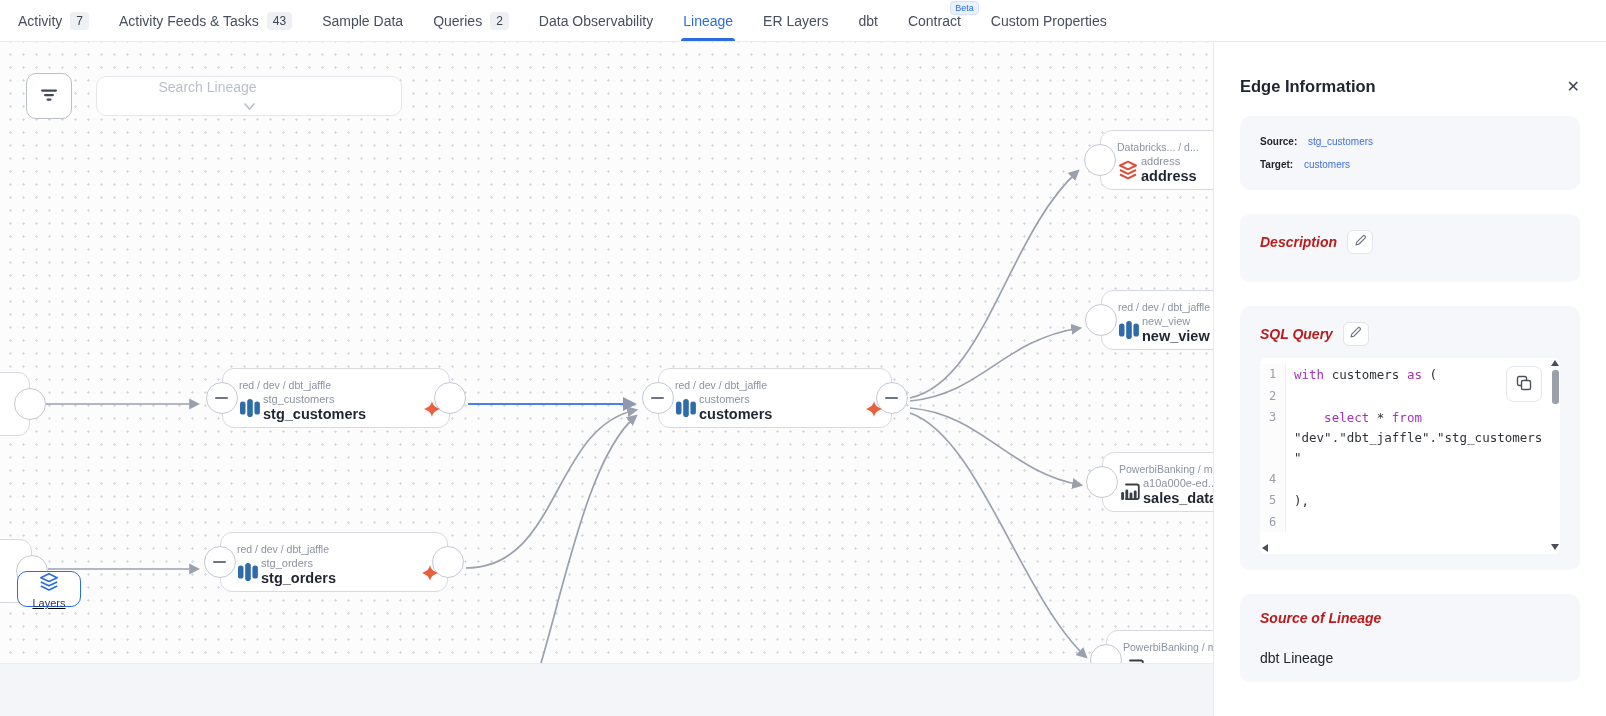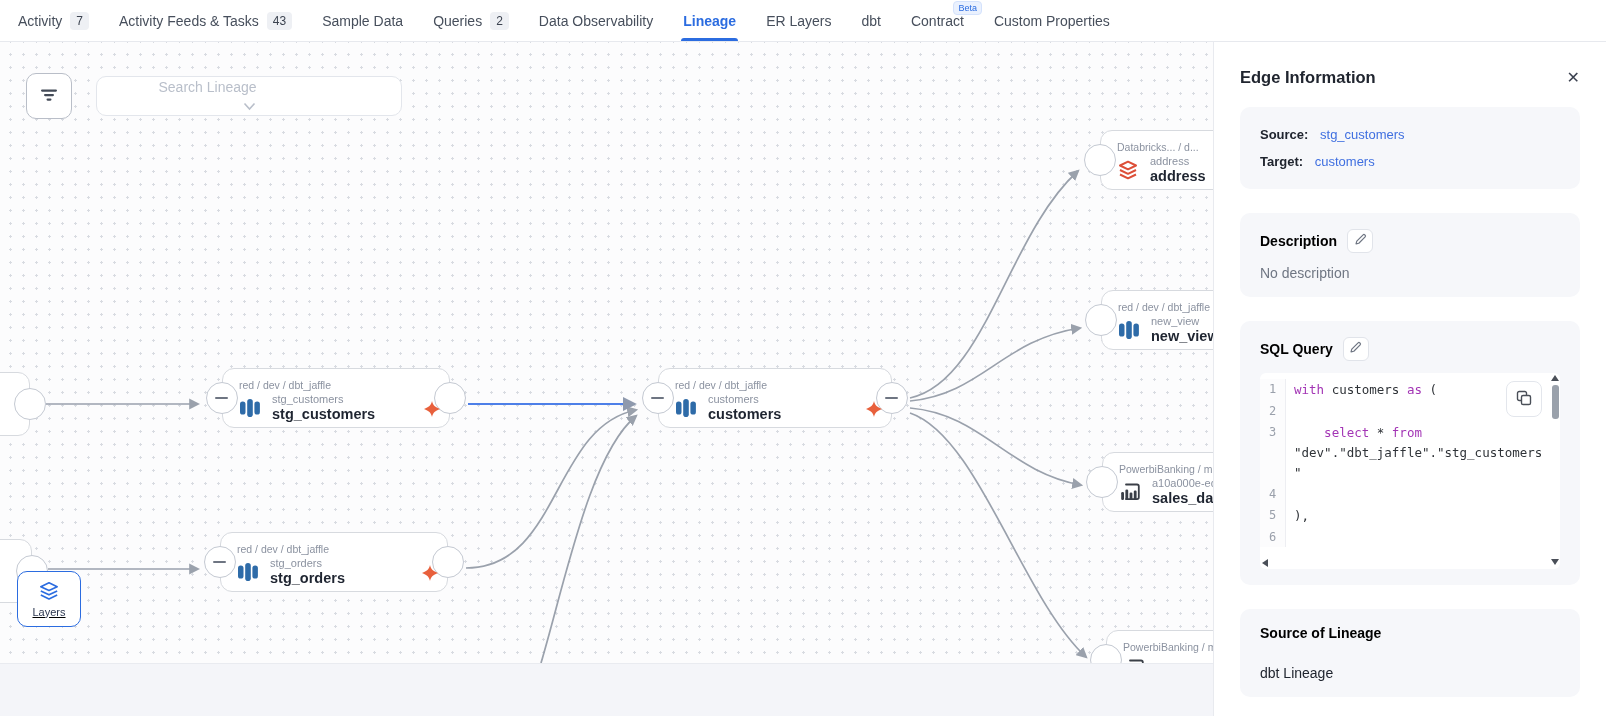--- a/index.html
+++ b/index.html
@@ -7,21 +7,21 @@
               font-family:"Liberation Sans", sans-serif; }
 
   
   .tabbar { position:absolute; top:0; left:0; width:1606px; height:42px; background:#fff;
             border-bottom:1px solid #e7e9ee; display:flex; align-items:stretch; gap:30px;
             padding-left:18px; z-index:20; }
   .tab { display:flex; align-items:center; gap:8px; font-size:14px; color:#474f5c;
          position:relative; cursor:pointer; white-space:nowrap; }
   .tab .count { background:#eef0f4; color:#3c4350; font-size:12px; line-height:1;
                 padding:3px 6px; border-radius:4px; }
-  .tab.active { color:#2b6ce0; font-weight:700; }
+  .tab.active { color:#2b6ce0; font-weight:400; }
   .tab.active::after { content:""; position:absolute; left:-2px; right:-2px; bottom:0;
                        height:3px; background:#2b6ce0; border-radius:3px 3px 0 0; }
   .tab .beta { position:absolute; top:1px; right:-18px; font-size:9px; color:#2b6ce0;
                background:#eaf1fe; border:1px solid #d4e2fc; border-radius:4px;
                padding:1px 4px; font-weight:400; }
 
   
   .workspace { position:absolute; top:42px; left:0; width:1213px; height:674px; }
   .canvas { position:absolute; top:0; left:0; width:1213px; height:621px; overflow:hidden;
             background:#fcfcfd;
@@ -42,52 +42,52 @@
   .search-box input { border:none; outline:none; flex:1; font-size:14px; color:#3c4350;
                       font-family:"Liberation Sans",sans-serif; background:transparent; }
   .search-box input::placeholder { color:#b9bfca; }
 
   
   .node { position:absolute; height:60px; background:#fff; border:1px solid #d7dadf;
           border-radius:12px; z-index:2; cursor:pointer; }
   .node.partial { height:64px; }
   .node-path { margin:10px 0 0 16px; font-size:10.5px; color:#8b92a0; white-space:nowrap;
                overflow:hidden; }
-  .node-body { display:flex; align-items:center; gap:9px; margin:2px 0 0 14px; }
+  .node-body { display:flex; align-items:center; margin:2px 0 0 14px; }
   .node-ico { width:26px; height:26px; flex:0 0 26px; display:flex; align-items:center;
               justify-content:center; }
   .node-sub { font-size:11px; color:#8b92a0; white-space:nowrap; }
   .node-title { font-size:14.5px; font-weight:700; color:#1f2531; margin-top:1px;
                 white-space:nowrap; }
   .port { position:absolute; width:32px; height:32px; border-radius:50%; background:#fff;
           border:1.5px solid #c4c9d2; top:calc(50% - 16px); z-index:3; cursor:pointer; }
   .port.pleft { left:-17px; } .port.pright { right:-17px; }
   .port.minus::after { content:""; position:absolute; left:8px; top:13.5px; width:13px;
                        height:2.5px; background:#6e7582; border-radius:2px; }
   .dbt-mark { position:absolute; right:9px; top:32px; width:16px; height:16px; z-index:4; }
 
-  .layers-btn { position:absolute; left:17px; top:529px; width:64px; height:56px; background:#fff;
+  .layers-btn { position:absolute; left:17px; top:529px; width:64px; height:36px; background:#fff;
                 border:1.5px solid #2b6ce0; border-radius:10px; display:flex; flex-direction:column;
-                align-items:center; justify-content:center; gap:2px; z-index:7; cursor:pointer;text-decoration:underline; }
+                align-items:center; gap:2px; z-index:7; cursor:pointer;text-decoration:underline; }
   .layers-btn .lbl { font-size:11px; color:#2c3750; }
 
   
   .panel { position:absolute; top:42px; left:1213px; width:393px; height:674px; background:#fff;
            border-left:1px solid #e8eaef; padding:26px 26px 0 26px; overflow:hidden; z-index:10; }
-  .panel-head { display:flex; align-items:center; justify-content:space-between; margin-bottom:20px; }
+  .panel-head { display:flex; align-items:center; justify-content:space-between; margin-bottom:20px;margin-top:9px; }
   .panel-head h2 { font-size:16.5px; font-weight:700; color:#20252f; }
   .close-btn { border:none; background:none; font-size:16px; color:#3c4250; cursor:pointer;
                line-height:1; }
   .card { background:#f6f7fa; border-radius:10px; padding:16px 20px; margin-bottom:24px; }
-  .ep-row { font-size:13px; margin:4px 0 12px 0; }
+  .ep-row { font-size:10px; margin:4px 0 12px 0; }
   .ep-row:last-child { margin-bottom:4px; }
   .ep-row .lbl { font-weight:700; color:#20252f; margin-right:8px; }
   .ep-row .link { color:#3f6fe0; text-decoration:none; cursor:pointer; }
   .card-head { display:flex; align-items:center; gap:10px; margin-bottom:12px; }
-  .sec-lbl { font-size:14px; font-weight:700; color:#000000; }
+  .sec-lbl { font-size:14px; font-weight:700; color:#b91c1c;font-style:italic; }
   .edit-btn { width:26px; height:24px; background:#fff; border:1px solid #e1e4ea; border-radius:6px;
               display:flex; align-items:center; justify-content:center; cursor:pointer; }
   .muted { font-size:14px; color:#6f7683; }
   .dark-val { font-size:14px; color:#20252f; margin-top:24px; }
 
   
   .codeblock { position:relative; background:#fff; border-radius:6px; margin-top:4px;
                height:196px; overflow:hidden; font-family:"DejaVu Sans Mono","Liberation Mono",monospace; }
   .code-lines { position:absolute; top:6px; left:0; right:12px; bottom:12px; overflow:hidden; }
   .code-row { display:flex; align-items:stretch; }
@@ -400,21 +400,20 @@
     <div class="card-head">
       <span class="sec-lbl">Description</span>
       <button class="edit-btn">
         <span>
           <svg width="13" height="13" viewBox="0 0 14 14" fill="none" stroke="#6f7683" stroke-width="1.3" stroke-linejoin="round">
             <path d="M2.2 11.8l.8-3L9.8 2a1.3 1.3 0 0 1 1.8 0l.4.4a1.3 1.3 0 0 1 0 1.8L5.2 11z"></path>
             </svg>
         </span>
       </button>
     </div>
-    <div class="muted">No description</div>
   </section>
 
   <section class="card">
     <div class="card-head">
       <span class="sec-lbl">SQL Query</span>
       <button class="edit-btn">
         <span>
           <svg width="13" height="13" viewBox="0 0 14 14" fill="none" stroke="#6f7683" stroke-width="1.3" stroke-linejoin="round">
             <path d="M2.2 11.8l.8-3L9.8 2a1.3 1.3 0 0 1 1.8 0l.4.4a1.3 1.3 0 0 1 0 1.8L5.2 11z"></path>
             </svg>

